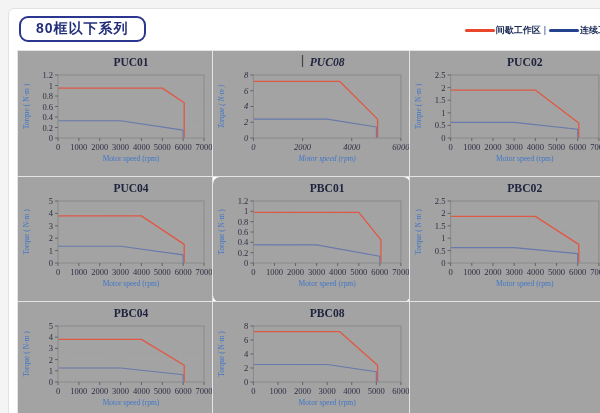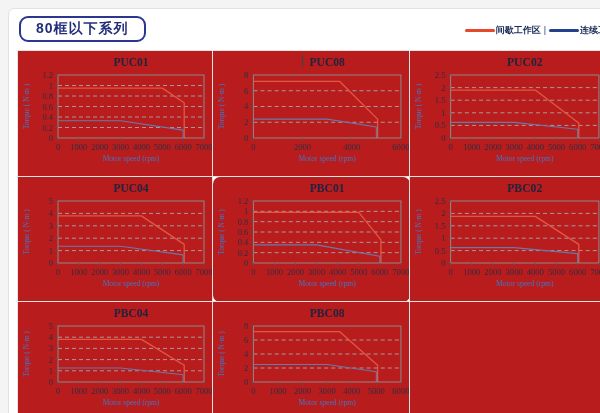--- a/index.html
+++ b/index.html
@@ -19,21 +19,21 @@
     position:absolute;right:10px;top:14px;height:14px;
     display:flex;align-items:center;gap:1px;
     font-size:9px;font-weight:bold;color:#1b2c56;
   }
   .legend-line{display:inline-block;width:30px;height:3px;border-radius:2px;}
   .legend-sep{color:#24418e;font-weight:normal;margin:0 2px;}
   table.grid{
     position:absolute;left:8px;top:41px;
     border-collapse:collapse;border-spacing:0;table-layout:fixed;
   }
-  table.grid td{padding:0;border:1px solid #e4e4e4;vertical-align:top;background:#b91c1c;}
+  table.grid td{padding:0;border:1px solid #e4e4e4;vertical-align:top;background:#a3a3a3;}
   table.grid td.empty{border:none;}
   table.grid svg{display:block;}
   text{user-select:none;}
 </style>
 </head>
 <body>
 
 <div class="page">
   <div class="header">
     <div class="badge">80框以下系列</div>
@@ -86,21 +86,21 @@
               <line x1="144.28571428571428" y1="87" x2="144.28571428571428" y2="90" stroke="#555" stroke-width="0.8"></line>
               <text x="144.28571428571428" y="99" text-anchor="middle" font-family="&quot;Liberation Serif&quot;, serif" font-size="8.5" fill="#2e2e44">5000</text>
               <line x1="165.14285714285714" y1="87" x2="165.14285714285714" y2="90" stroke="#555" stroke-width="0.8"></line>
               <text x="165.14285714285714" y="99" text-anchor="middle" font-family="&quot;Liberation Serif&quot;, serif" font-size="8.5" fill="#2e2e44">6000</text>
               <line x1="186" y1="87" x2="186" y2="90" stroke="#555" stroke-width="0.8"></line>
               <text x="186" y="99" text-anchor="middle" font-family="&quot;Liberation Serif&quot;, serif" font-size="8.5" fill="#2e2e44">7000</text>
               <text x="113" y="110" text-anchor="middle" font-family="&quot;Liberation Serif&quot;, serif" font-size="7.5" fill="#4077c8">Motor speed (rpm)</text>
               <text x="11" y="55.5" text-anchor="middle" font-family="&quot;Liberation Serif&quot;, serif" font-size="7.5" fill="#4077c8" transform="rotate(-90 11 55.5)">Torque ( N·m )</text>
             </svg>
           </td>
-          <td style="width: 196px; height: 125px;">
+          <td style="width: 196px; height: 125px; font-style: italic;">
             <svg viewBox="0 0 194 125" width="100%" height="100%" preserveAspectRatio="none">
               <rect x="88" y="4" width="1.2" height="12" fill="#444"></rect>
               <text x="113" y="15" text-anchor="middle" font-family="&quot;Liberation Serif&quot;, serif" font-size="11.5" font-weight="bold" fill="#20243f">PUC08</text>
               <line x1="40" y1="71.25" x2="186" y2="71.25" stroke="#a6a6a6" stroke-width="0.9" stroke-dasharray="4 3"></line>
               <line x1="40" y1="55.5" x2="186" y2="55.5" stroke="#a6a6a6" stroke-width="0.9" stroke-dasharray="4 3"></line>
               <line x1="40" y1="39.75" x2="186" y2="39.75" stroke="#a6a6a6" stroke-width="0.9" stroke-dasharray="4 3"></line>
               <polyline points="40.0,30.3 125.2,30.3 162.9,68.1 162.9,87.0" fill="none" stroke="#e05843" stroke-width="1.3" stroke-linejoin="round"></polyline>
               <polyline points="40.0,68.1 113.0,68.1 161.7,76.0 161.7,87.0" fill="none" stroke="#6879ab" stroke-width="1.1" stroke-linejoin="round"></polyline>
               <rect x="40" y="24" width="146" height="63" fill="none" stroke="#8a8a8a" stroke-width="1"></rect>
               <line x1="37" y1="87" x2="40" y2="87" stroke="#555" stroke-width="0.8"></line>

